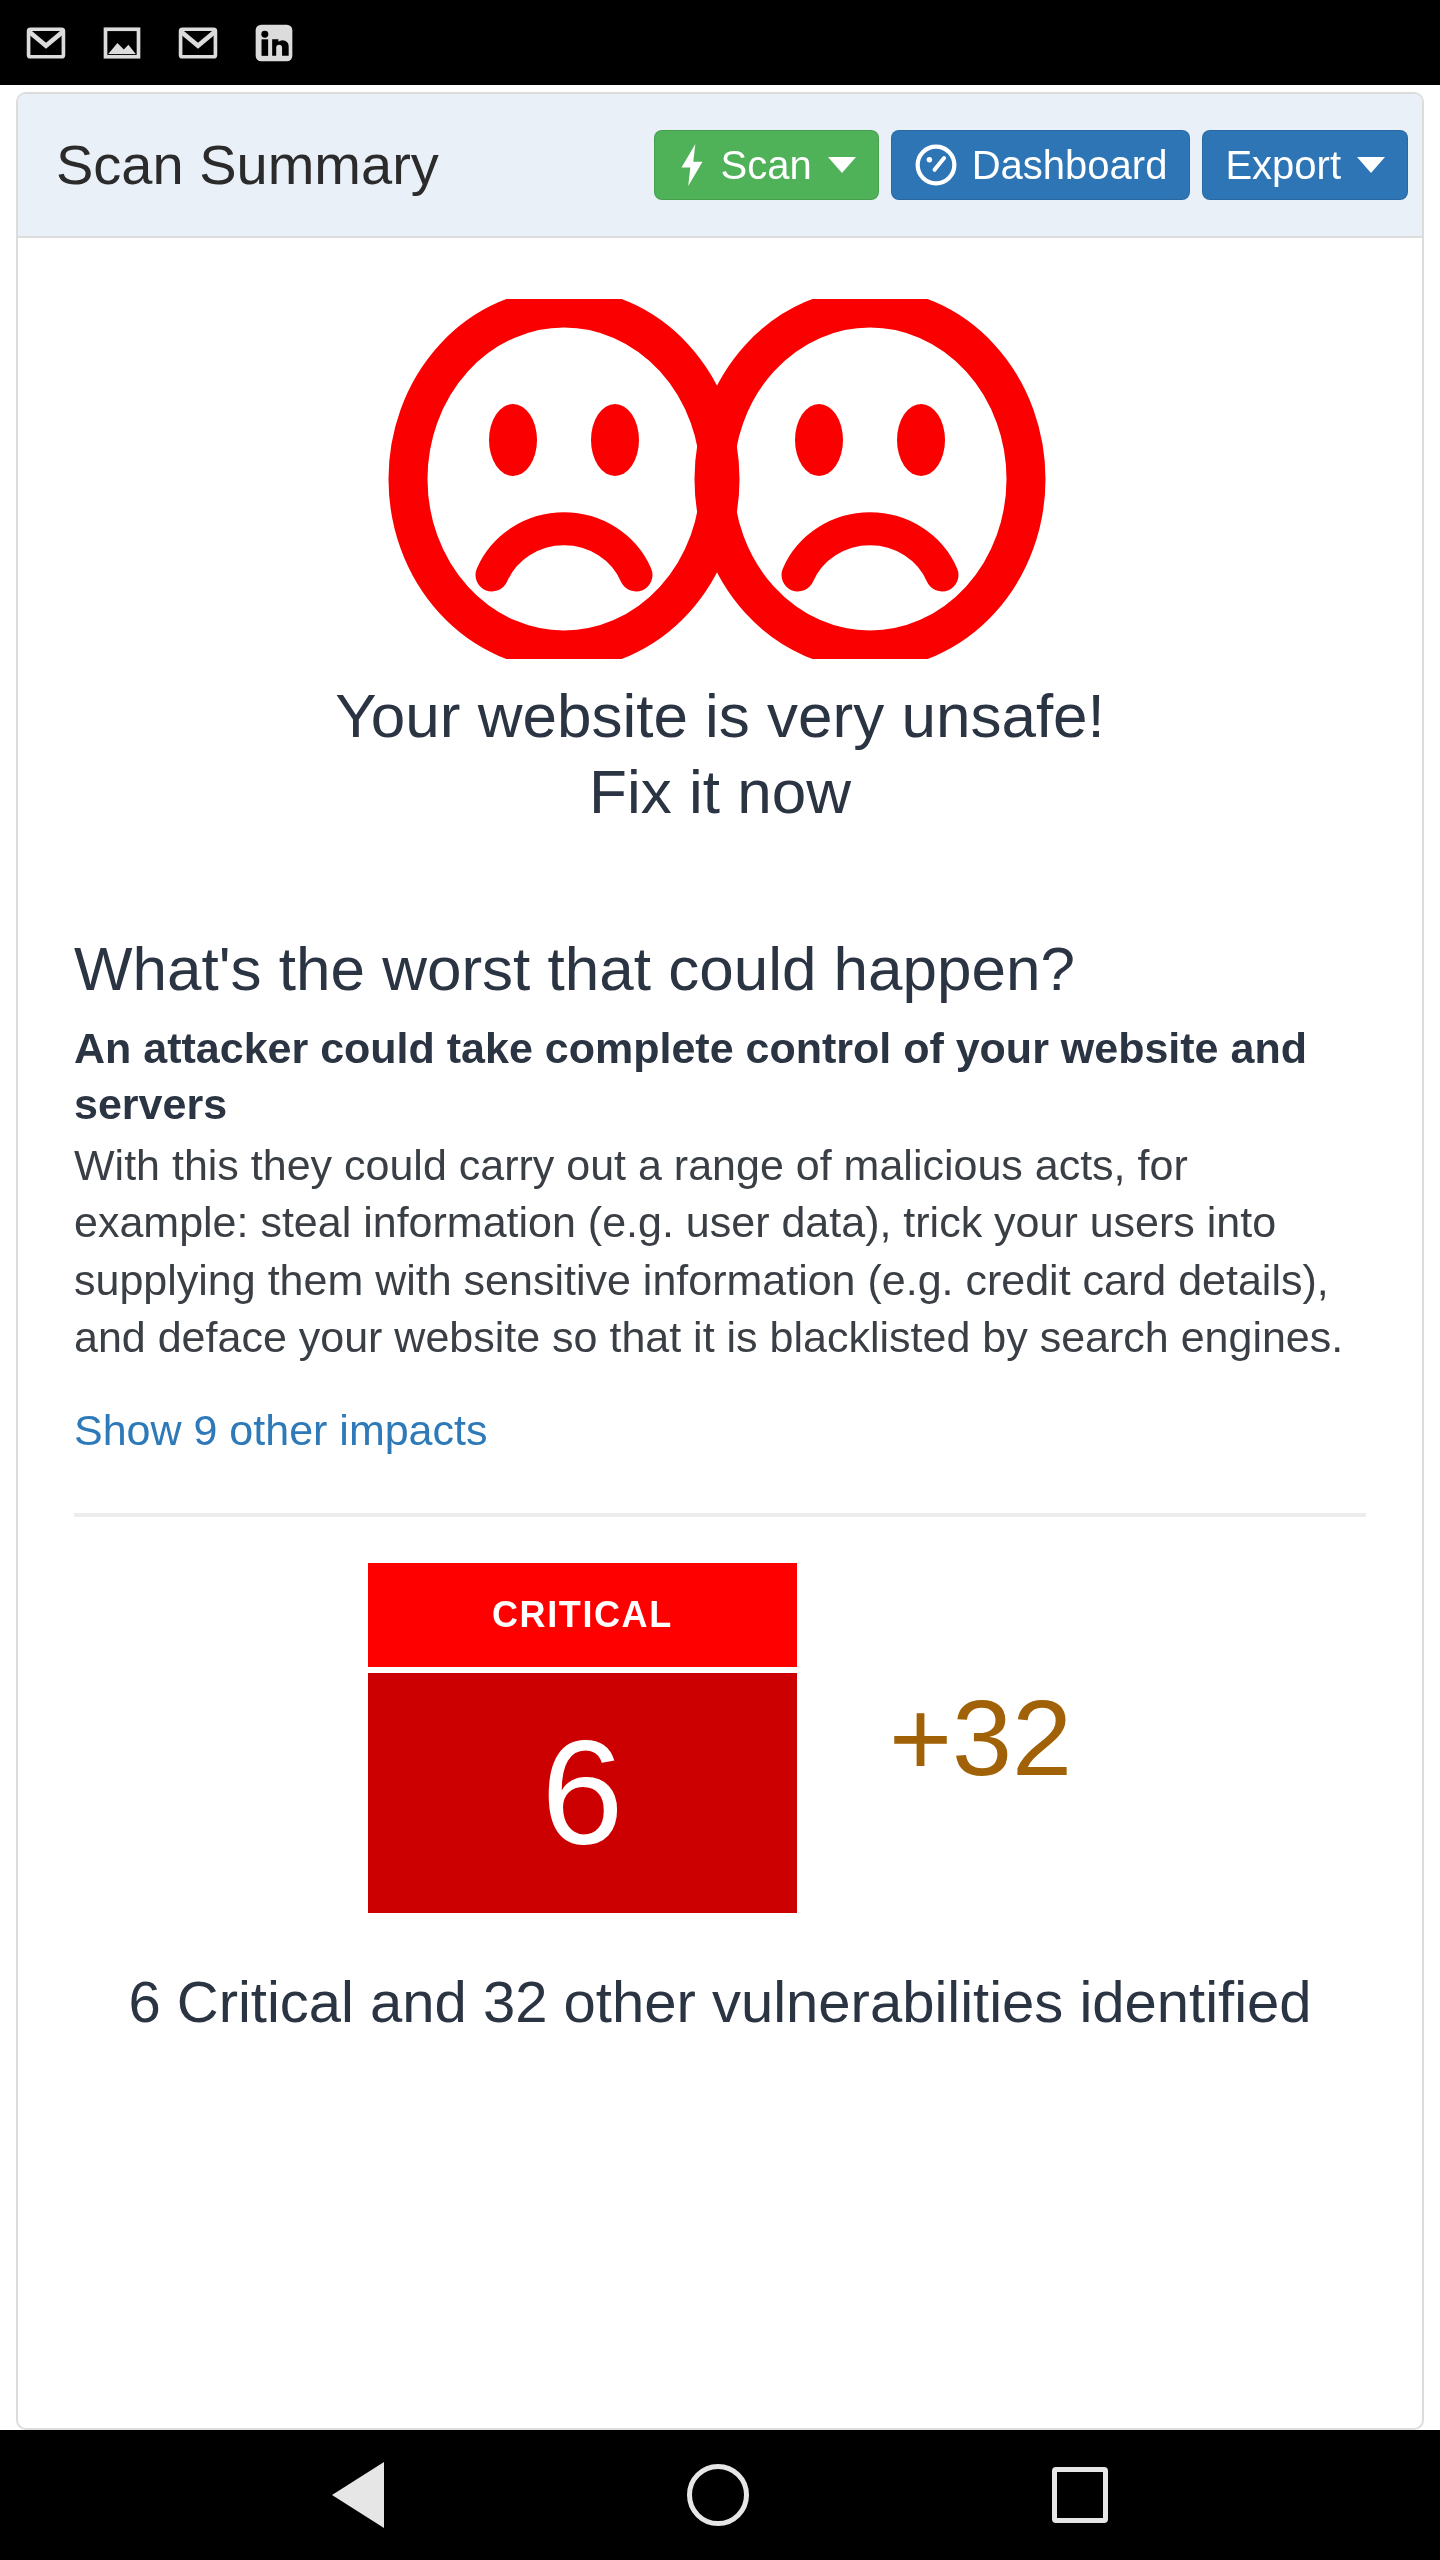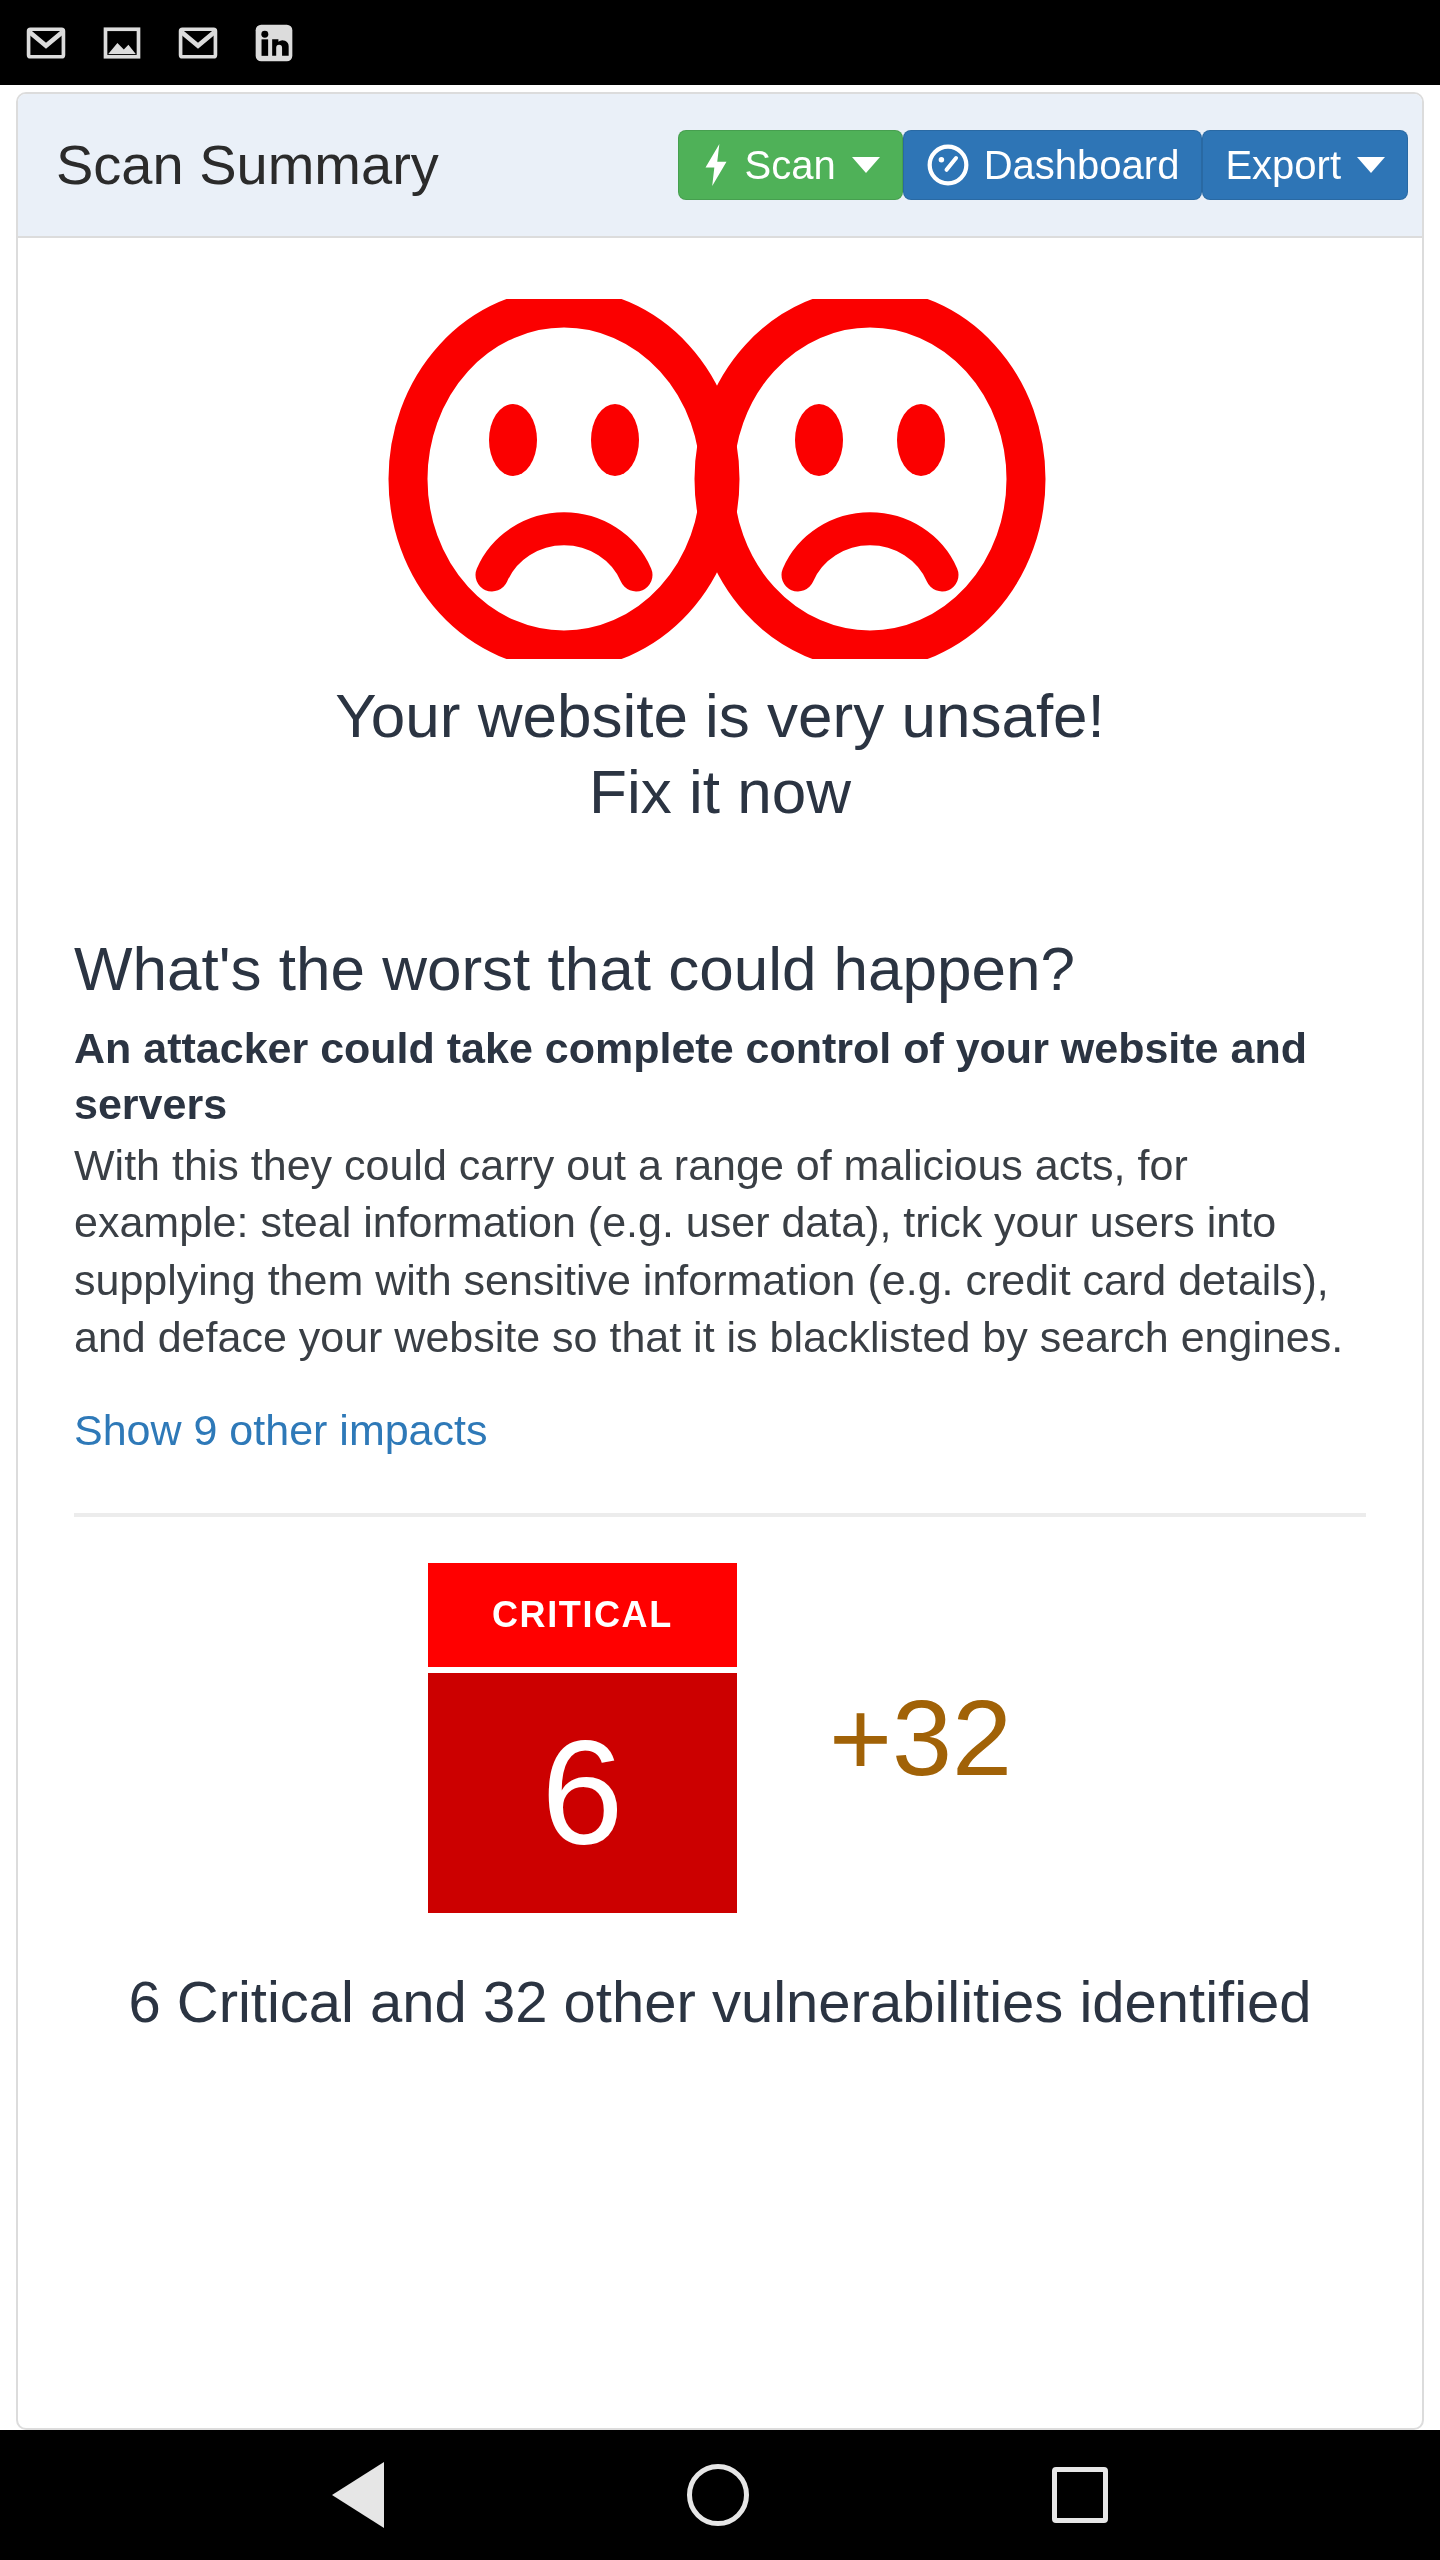--- a/index.html
+++ b/index.html
@@ -37,21 +37,21 @@
   .card-header{
     height:144px; background:#eaf0f8;
     border-bottom:2px solid #dcdcdc;
     display:flex; align-items:center;
     padding:0 14px 0 38px;
   }
   .card-title{
     font-size:56px; color:#2b2b2b; font-weight:400;
     white-space:nowrap; line-height:1;
   }
-  .header-btns{ margin-left:auto; display:flex; align-items:flex-end; }
+  .header-btns{ margin-left:auto; display:flex; align-items:flex-end; gap:12px; }
 
   .btn{
     display:flex; align-items:center; gap:14px;
     height:70px; padding:0 22px; border-radius:8px;
     font-size:40px; color:#ffffff; white-space:nowrap;
     border:1px solid rgba(0,0,0,.10);
   }
   .btn-green{ background:#4fb158; }
   .btn-blue { background:#2e75b6; }
   .caret{
@@ -93,21 +93,21 @@
 
   .divider{
     margin:58px 0 0 0; height:4px; background:#ececec; width:100%;
   }
 
   
   .sev-row{
     margin-top:46px; display:flex; align-items:center;
     justify-content:center; gap:0;
   }
-  .sev-card{ width:309px; }
+  .sev-card{ width:429px; }
   .sev-head{
     background:#ff0000; height:104px;
     display:flex; align-items:center; justify-content:center;
   }
   .sev-head span{
     color:#ffffff; font-size:36px; font-weight:bold; letter-spacing:1.6px;
   }
   .sev-count{
     background:#cc0000; height:240px; margin-top:6px;
     display:flex; align-items:center; justify-content:center;

